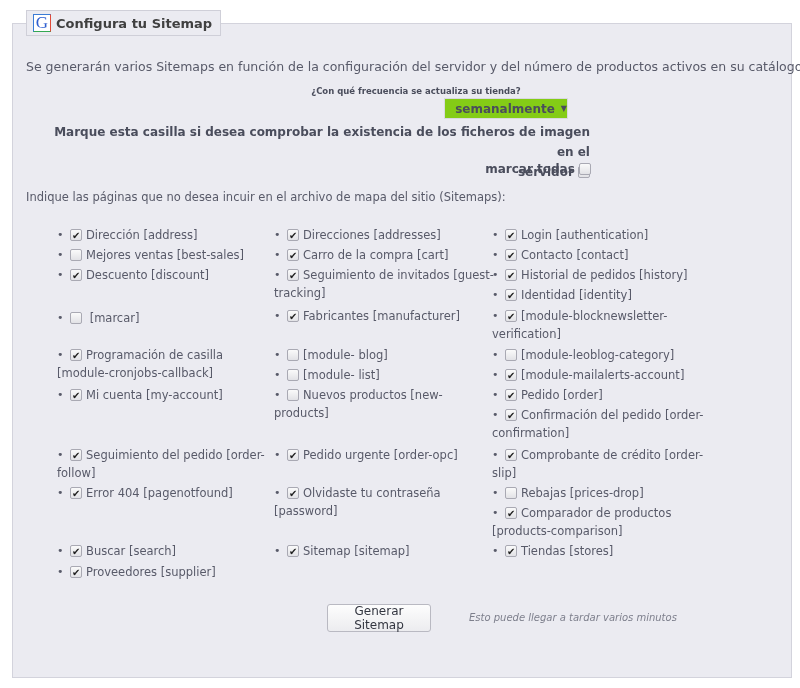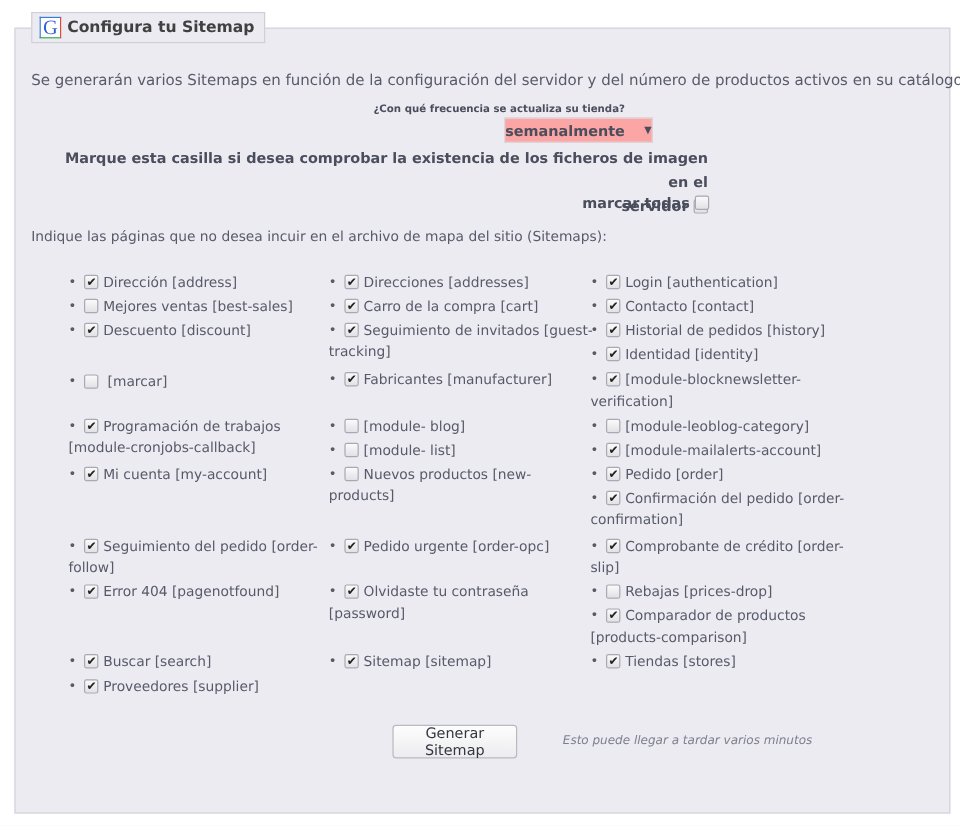--- a/index.html
+++ b/index.html
@@ -21,23 +21,23 @@
       width: 18px; height: 18px; border: 1px solid;
       border-color: #3a7bd5 #e04a3a #34a853 #3a7bd5;
       background: #ffffff; display: flex; align-items: center; justify-content: center;
       font-family: "Liberation Serif", serif; font-size: 17px; line-height: 16px; color: #2f5fd0;
     }
     .legend-title { font-size: 13px; font-weight: bold; color: #404040; text-align: center; }
     .abs { position: absolute; white-space: nowrap; }
     .intro { left: 26px; top: 59px; font-size: 12.5px; color: #585a69; }
     .freq-label { left: 0; width: 800px; top: 86px; text-align: center; padding-left: 32px; font-size: 8.5px; font-weight: bold; color: #4a4d5c; }
     .select {
-      position: absolute; left: 420px; top: 98px; width: 124px; height: 21px;
-      background: #fca5a5; border: 1px solid #d9d9df;
-      display: flex; align-items: center; justify-content: space-between; gap: 6px;
+      position: absolute; left: 444px; top: 98px; width: 124px; height: 21px;
+      background: #84cc16; border: 1px solid #d9d9df;
+      display: flex; align-items: center; justify-content: flex-end; gap: 6px;
       font-size: 12px; font-weight: bold; color: #4a4d5c;
     }
     .select .caret { font-size: 8px; color: #4a4d5c; }
     .img-check-label {
       position: absolute; left: 40px; top: 122px; width: 550px; text-align: right;
       font-size: 12px; font-weight: bold; color: #4a4d5c; line-height: 20px; white-space: normal;
     }
     .cb {
       display: inline-block; width: 12px; height: 12px; border: 1px solid #a9a9b3;
       border-radius: 2px; background: linear-gradient(#fafafa, #e2e2e6);
@@ -91,21 +91,21 @@
   <span class="cb" id="all-cb"></span>
 </div>
 
 <div class="abs pages-intro">Indique las páginas que no desea incuir en el archivo de mapa del sitio (Sitemaps):</div>
 
 <div id="pages-list">
     <div class="item" style="left: 70px; top: 226px;"><span class="bullet">•</span><span class="cb checked"></span><span>Dirección [address]</span></div>
     <div class="item" style="left: 70px; top: 246px;"><span class="bullet">•</span><span class="cb"></span><span>Mejores ventas [best-sales]</span></div>
     <div class="item" style="left: 70px; top: 266px;"><span class="bullet">•</span><span class="cb checked"></span><span>Descuento [discount]</span></div>
     <div class="item" style="left: 70px; top: 309px;"><span class="bullet">•</span><span class="cb"></span><span> [marcar]</span></div>
-    <div class="item" style="left: 70px; top: 346px;"><span class="bullet">•</span><span class="cb checked"></span><span>Programación de trabajos</span><span class="wrap">[module-cronjobs-callback]</span></div>
+    <div class="item" style="left: 70px; top: 346px;"><span class="bullet">•</span><span class="cb checked"></span><span>Programación de casilla</span><span class="wrap">[module-cronjobs-callback]</span></div>
     <div class="item" style="left: 70px; top: 386px;"><span class="bullet">•</span><span class="cb checked"></span><span>Mi cuenta [my-account]</span></div>
     <div class="item" style="left: 70px; top: 446px;"><span class="bullet">•</span><span class="cb checked"></span><span>Seguimiento del pedido [order-</span><span class="wrap">follow]</span></div>
     <div class="item" style="left: 70px; top: 484px;"><span class="bullet">•</span><span class="cb checked"></span><span>Error 404 [pagenotfound]</span></div>
     <div class="item" style="left: 70px; top: 542px;"><span class="bullet">•</span><span class="cb checked"></span><span>Buscar [search]</span></div>
     <div class="item" style="left: 70px; top: 563px;"><span class="bullet">•</span><span class="cb checked"></span><span>Proveedores [supplier]</span></div>
     <div class="item" style="left: 287px; top: 226px;"><span class="bullet">•</span><span class="cb checked"></span><span>Direcciones [addresses]</span></div>
     <div class="item" style="left: 287px; top: 246px;"><span class="bullet">•</span><span class="cb checked"></span><span>Carro de la compra [cart]</span></div>
     <div class="item" style="left: 287px; top: 266px;"><span class="bullet">•</span><span class="cb checked"></span><span>Seguimiento de invitados [guest-</span><span class="wrap">tracking]</span></div>
     <div class="item" style="left: 287px; top: 307px;"><span class="bullet">•</span><span class="cb checked"></span><span>Fabricantes [manufacturer]</span></div>
     <div class="item" style="left: 287px; top: 346px;"><span class="bullet">•</span><span class="cb"></span><span>[module-   blog]</span></div>

